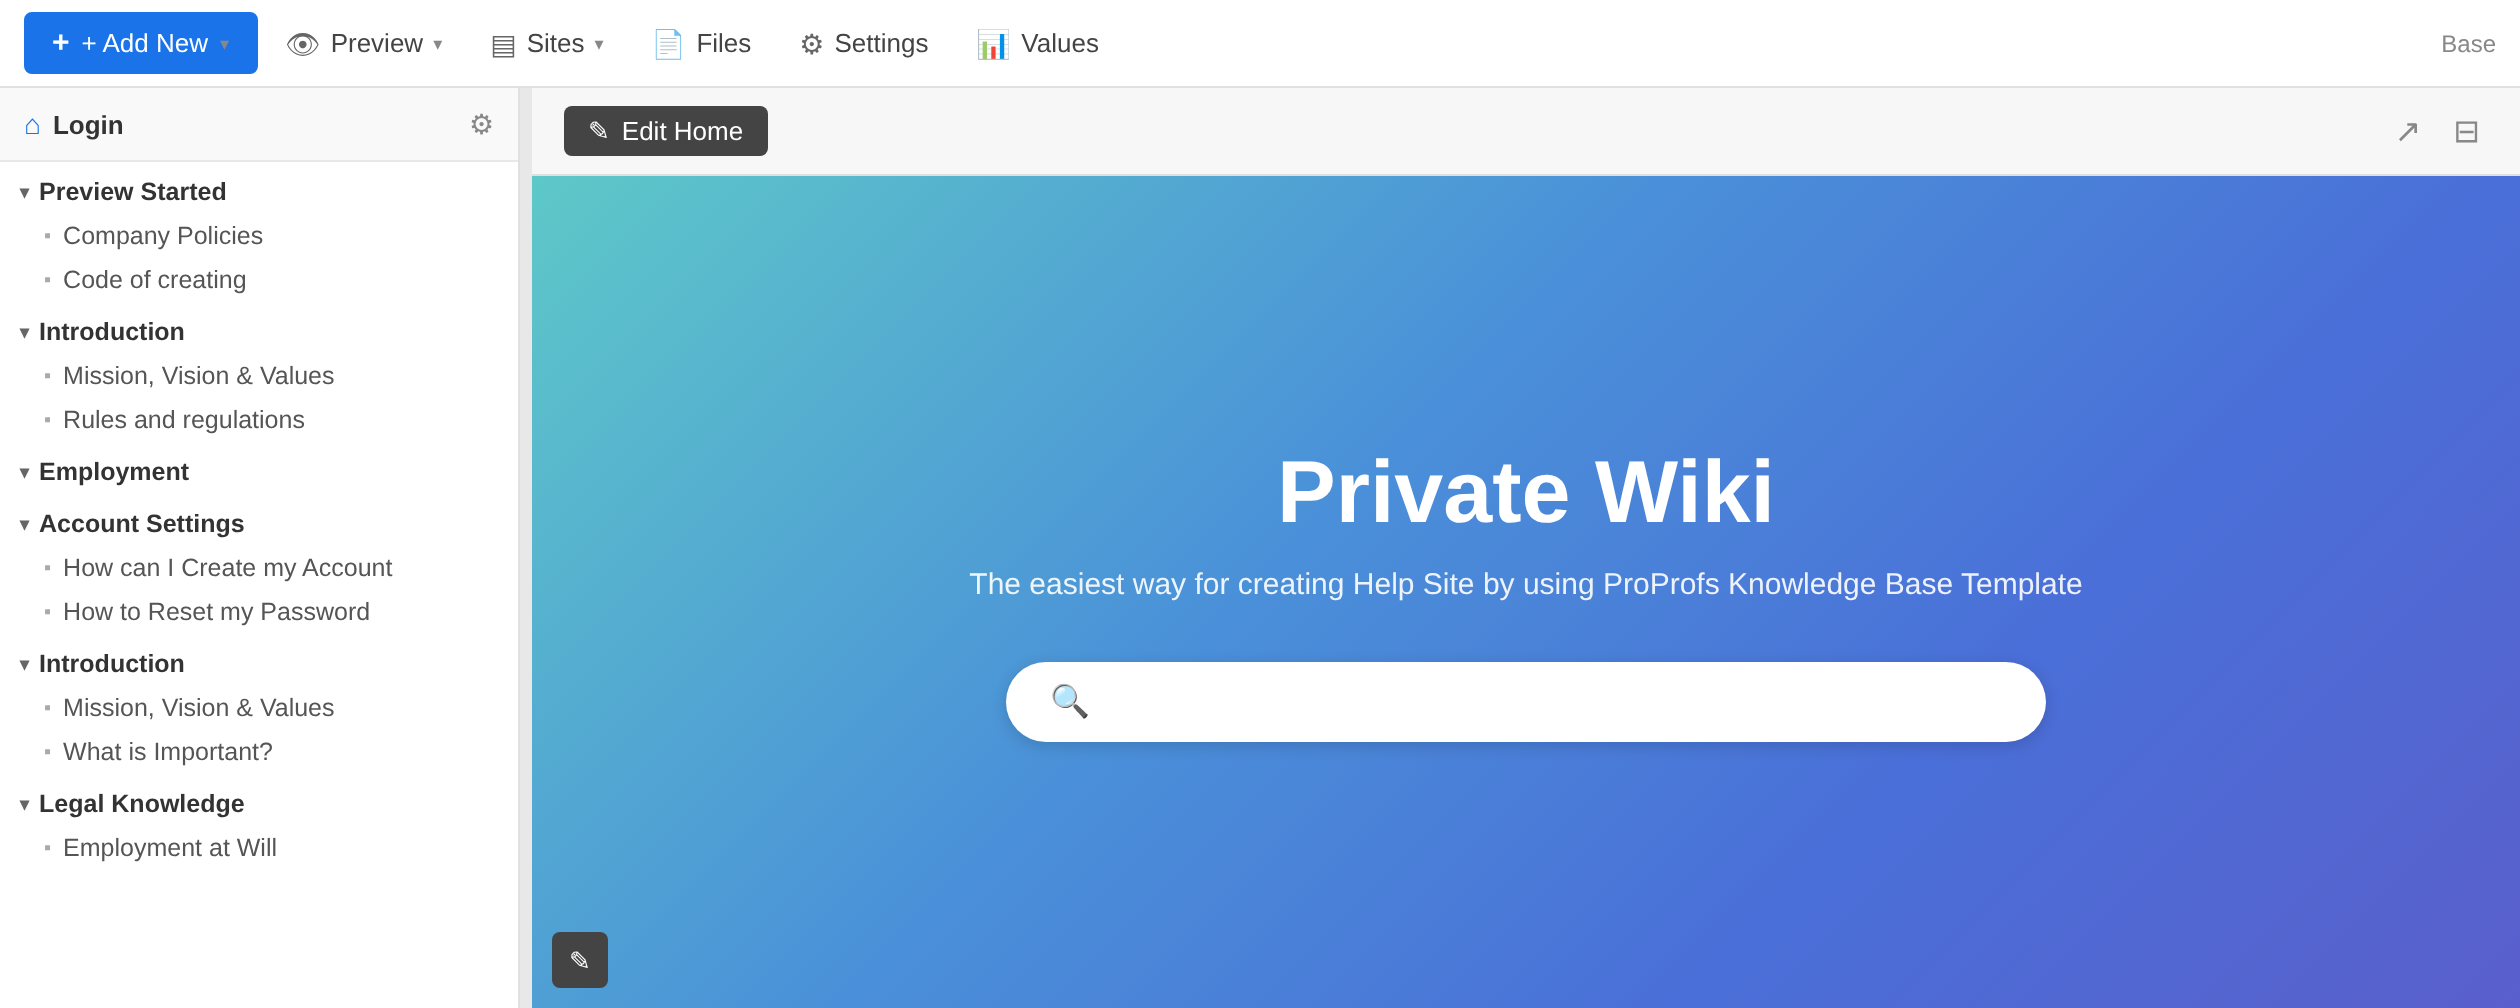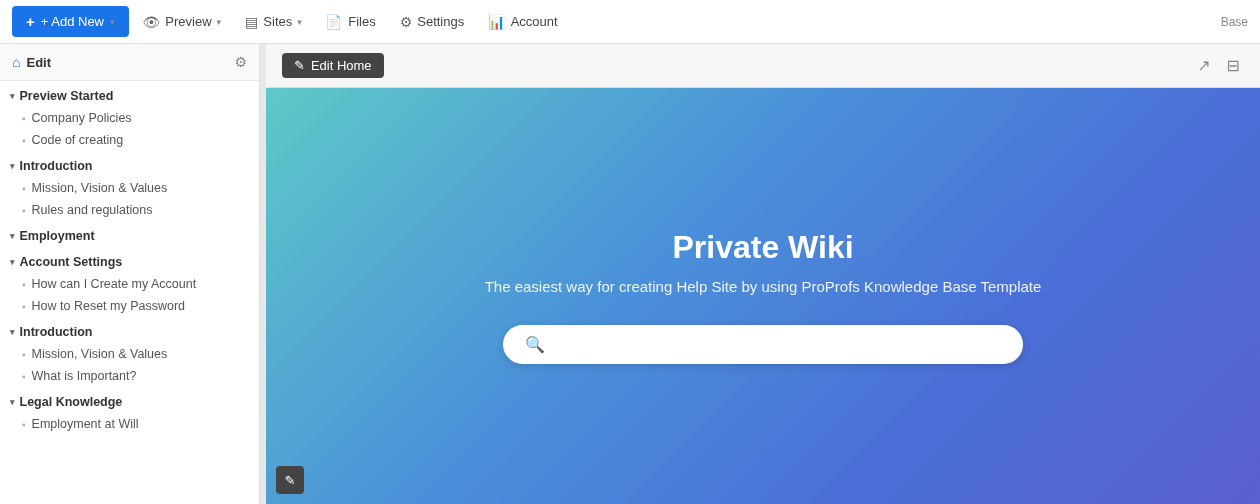--- a/index.html
+++ b/index.html
@@ -169,21 +169,21 @@
       background: linear-gradient(135deg, #5ec8c8 0%, #4a90d9 40%, #4a6fd8 70%, #5a5fcc 100%);
       display: flex;
       flex-direction: column;
       align-items: center;
       justify-content: center;
       padding: 40px 20px;
       position: relative;
     }
     .hero-title {
       color: #fff;
-      font-size: 32px;
+      font-size: 44px;
       font-weight: 700;
       margin-bottom: 12px;
       text-align: center;
     }
     .hero-subtitle {
       color: rgba(255,255,255,0.9);
       font-size: 15px;
       margin-bottom: 30px;
       text-align: center;
     }
@@ -252,35 +252,35 @@
     <span>Files</span>
   </div>
 
   <div class="nav-item">
     <span class="nav-icon">⚙</span>
     <span>Settings</span>
   </div>
 
   <div class="nav-item">
     <span class="nav-icon">📊</span>
-    <span>Account</span>
+    <span>Values</span>
   </div>
 
   <div class="nav-right">
     <span>Base</span>
   </div>
 </nav>
 
 <div class="layout">
 
   <aside class="sidebar">
     <div class="sidebar-header">
       <div class="sidebar-home">
         <span class="home-icon">⌂</span>
-        <span>Edit</span>
+        <span>Login</span>
       </div>
       <span class="gear-icon">⚙</span>
     </div>
 
     <div class="sidebar-section">
 
       <div class="sidebar-group-title">
         <span class="chevron">▾</span>
         <span>Preview Started</span>
       </div>

